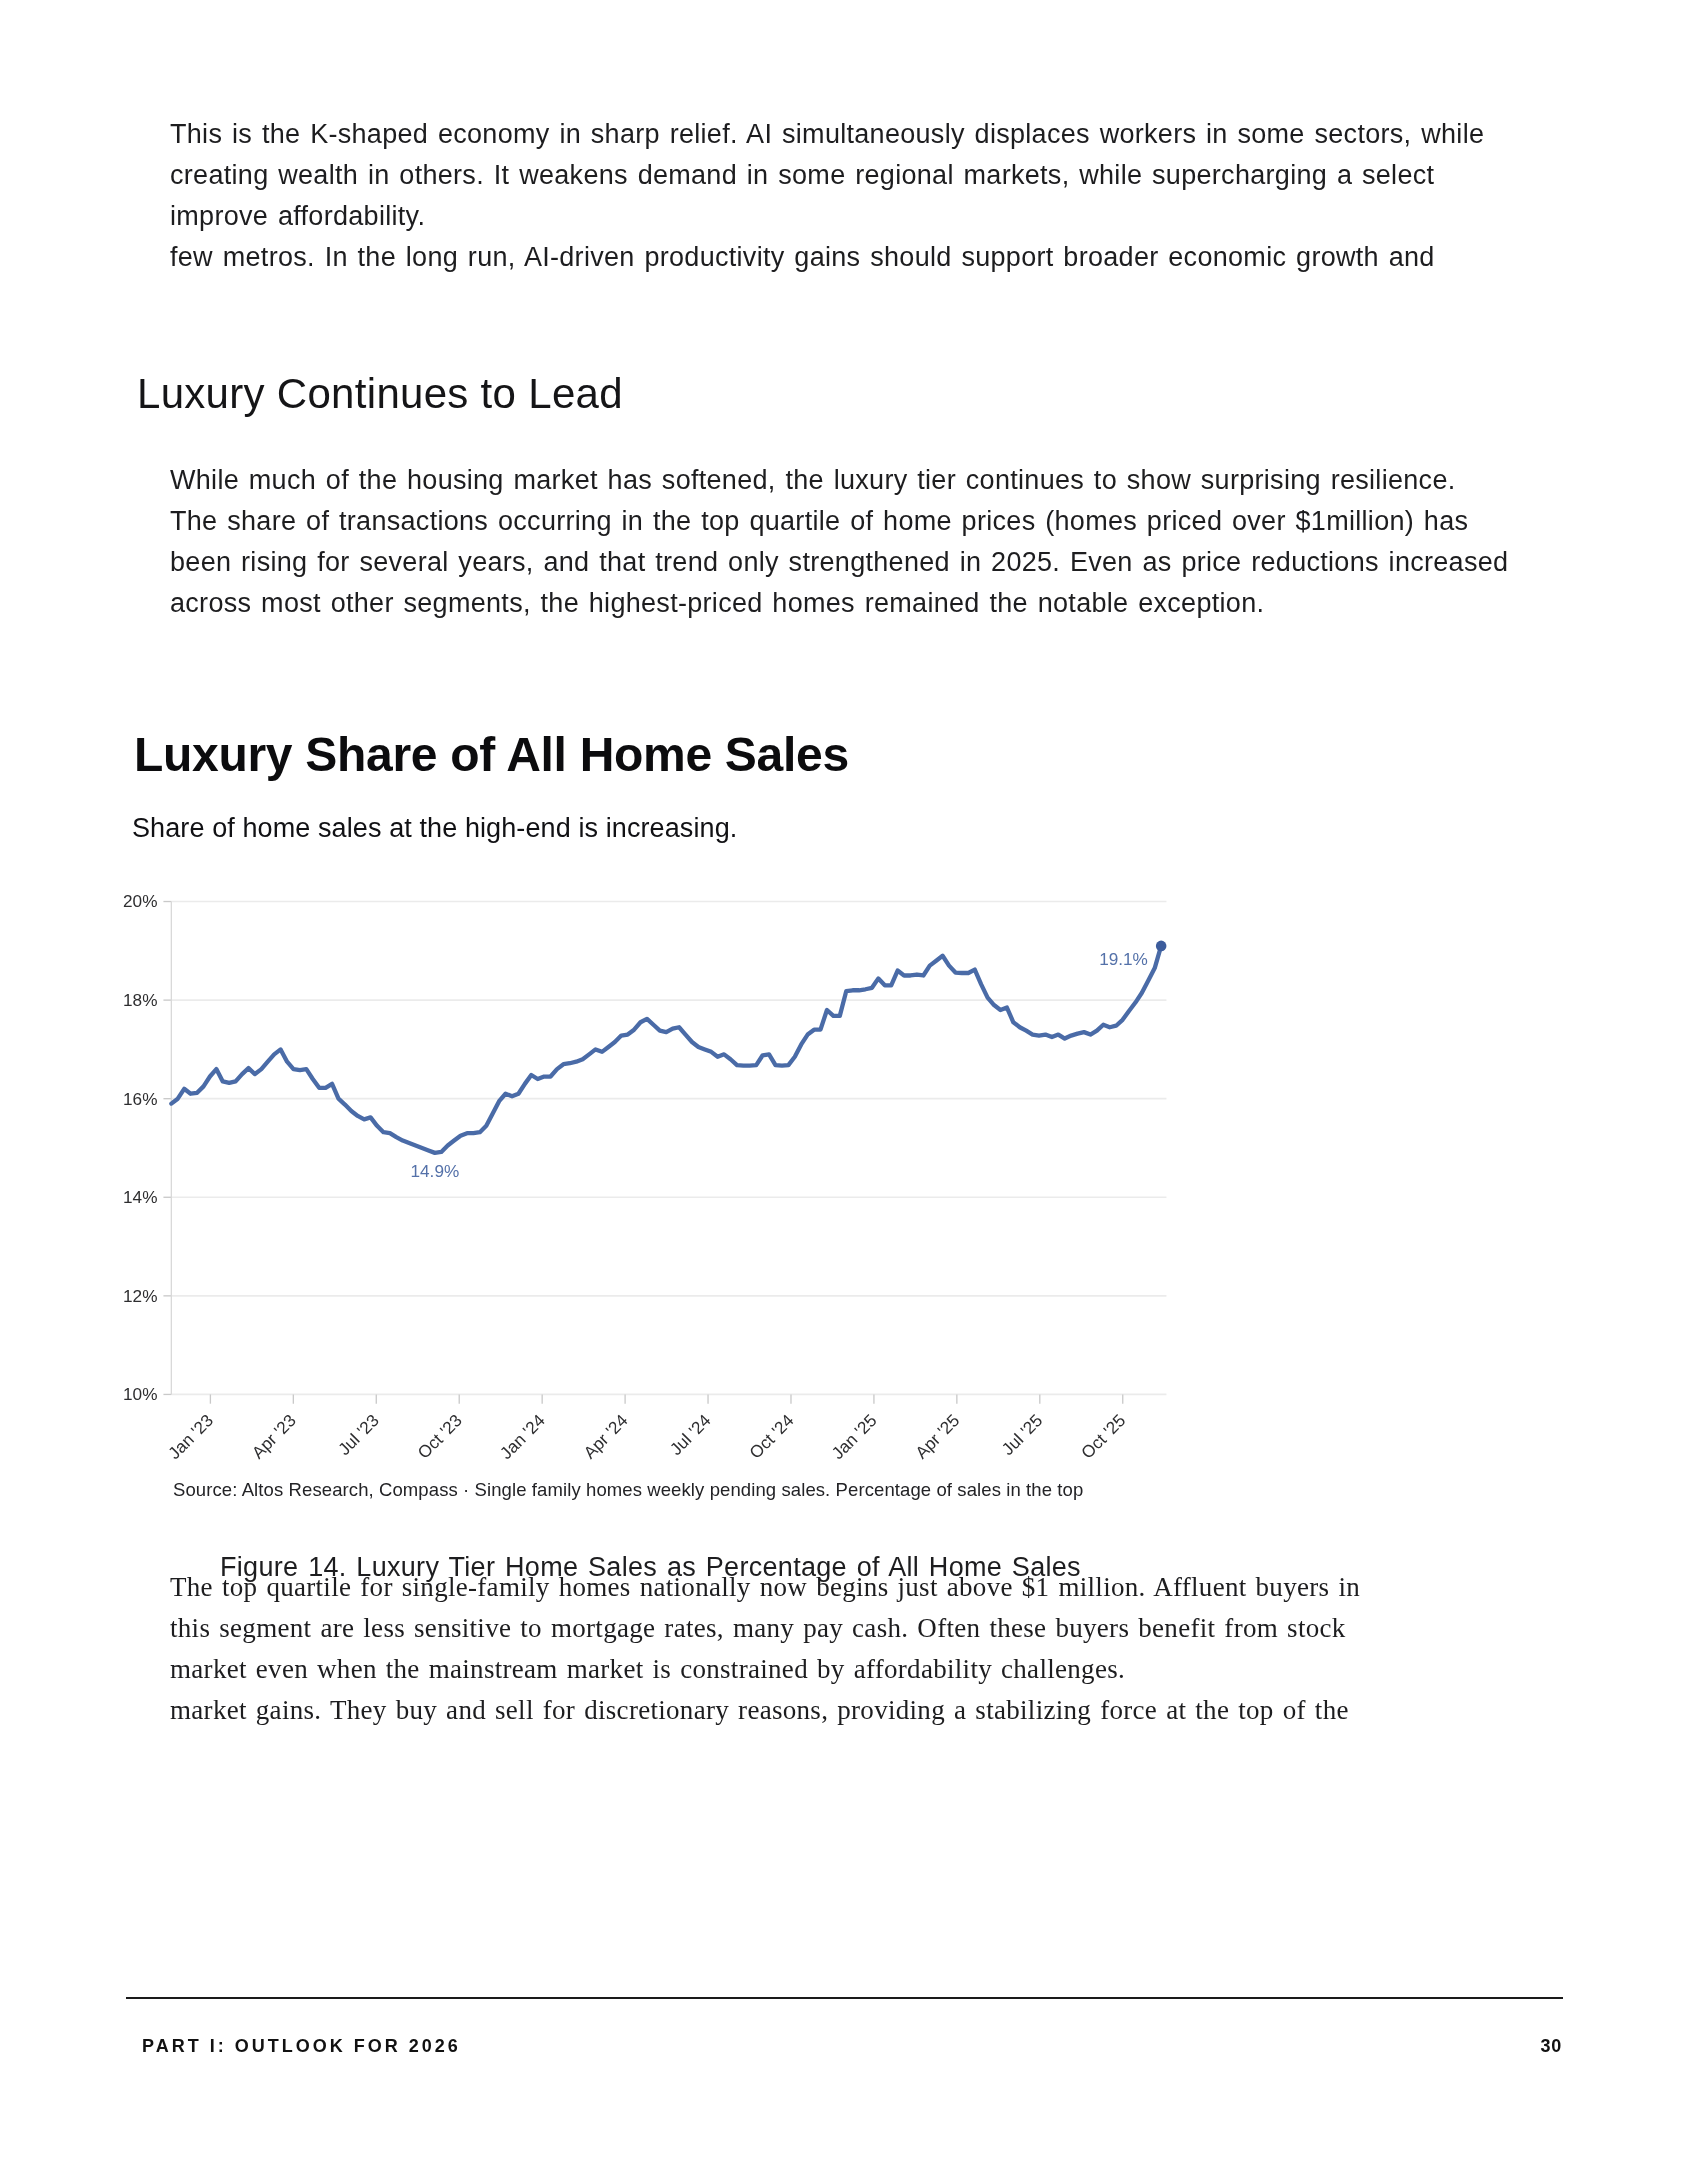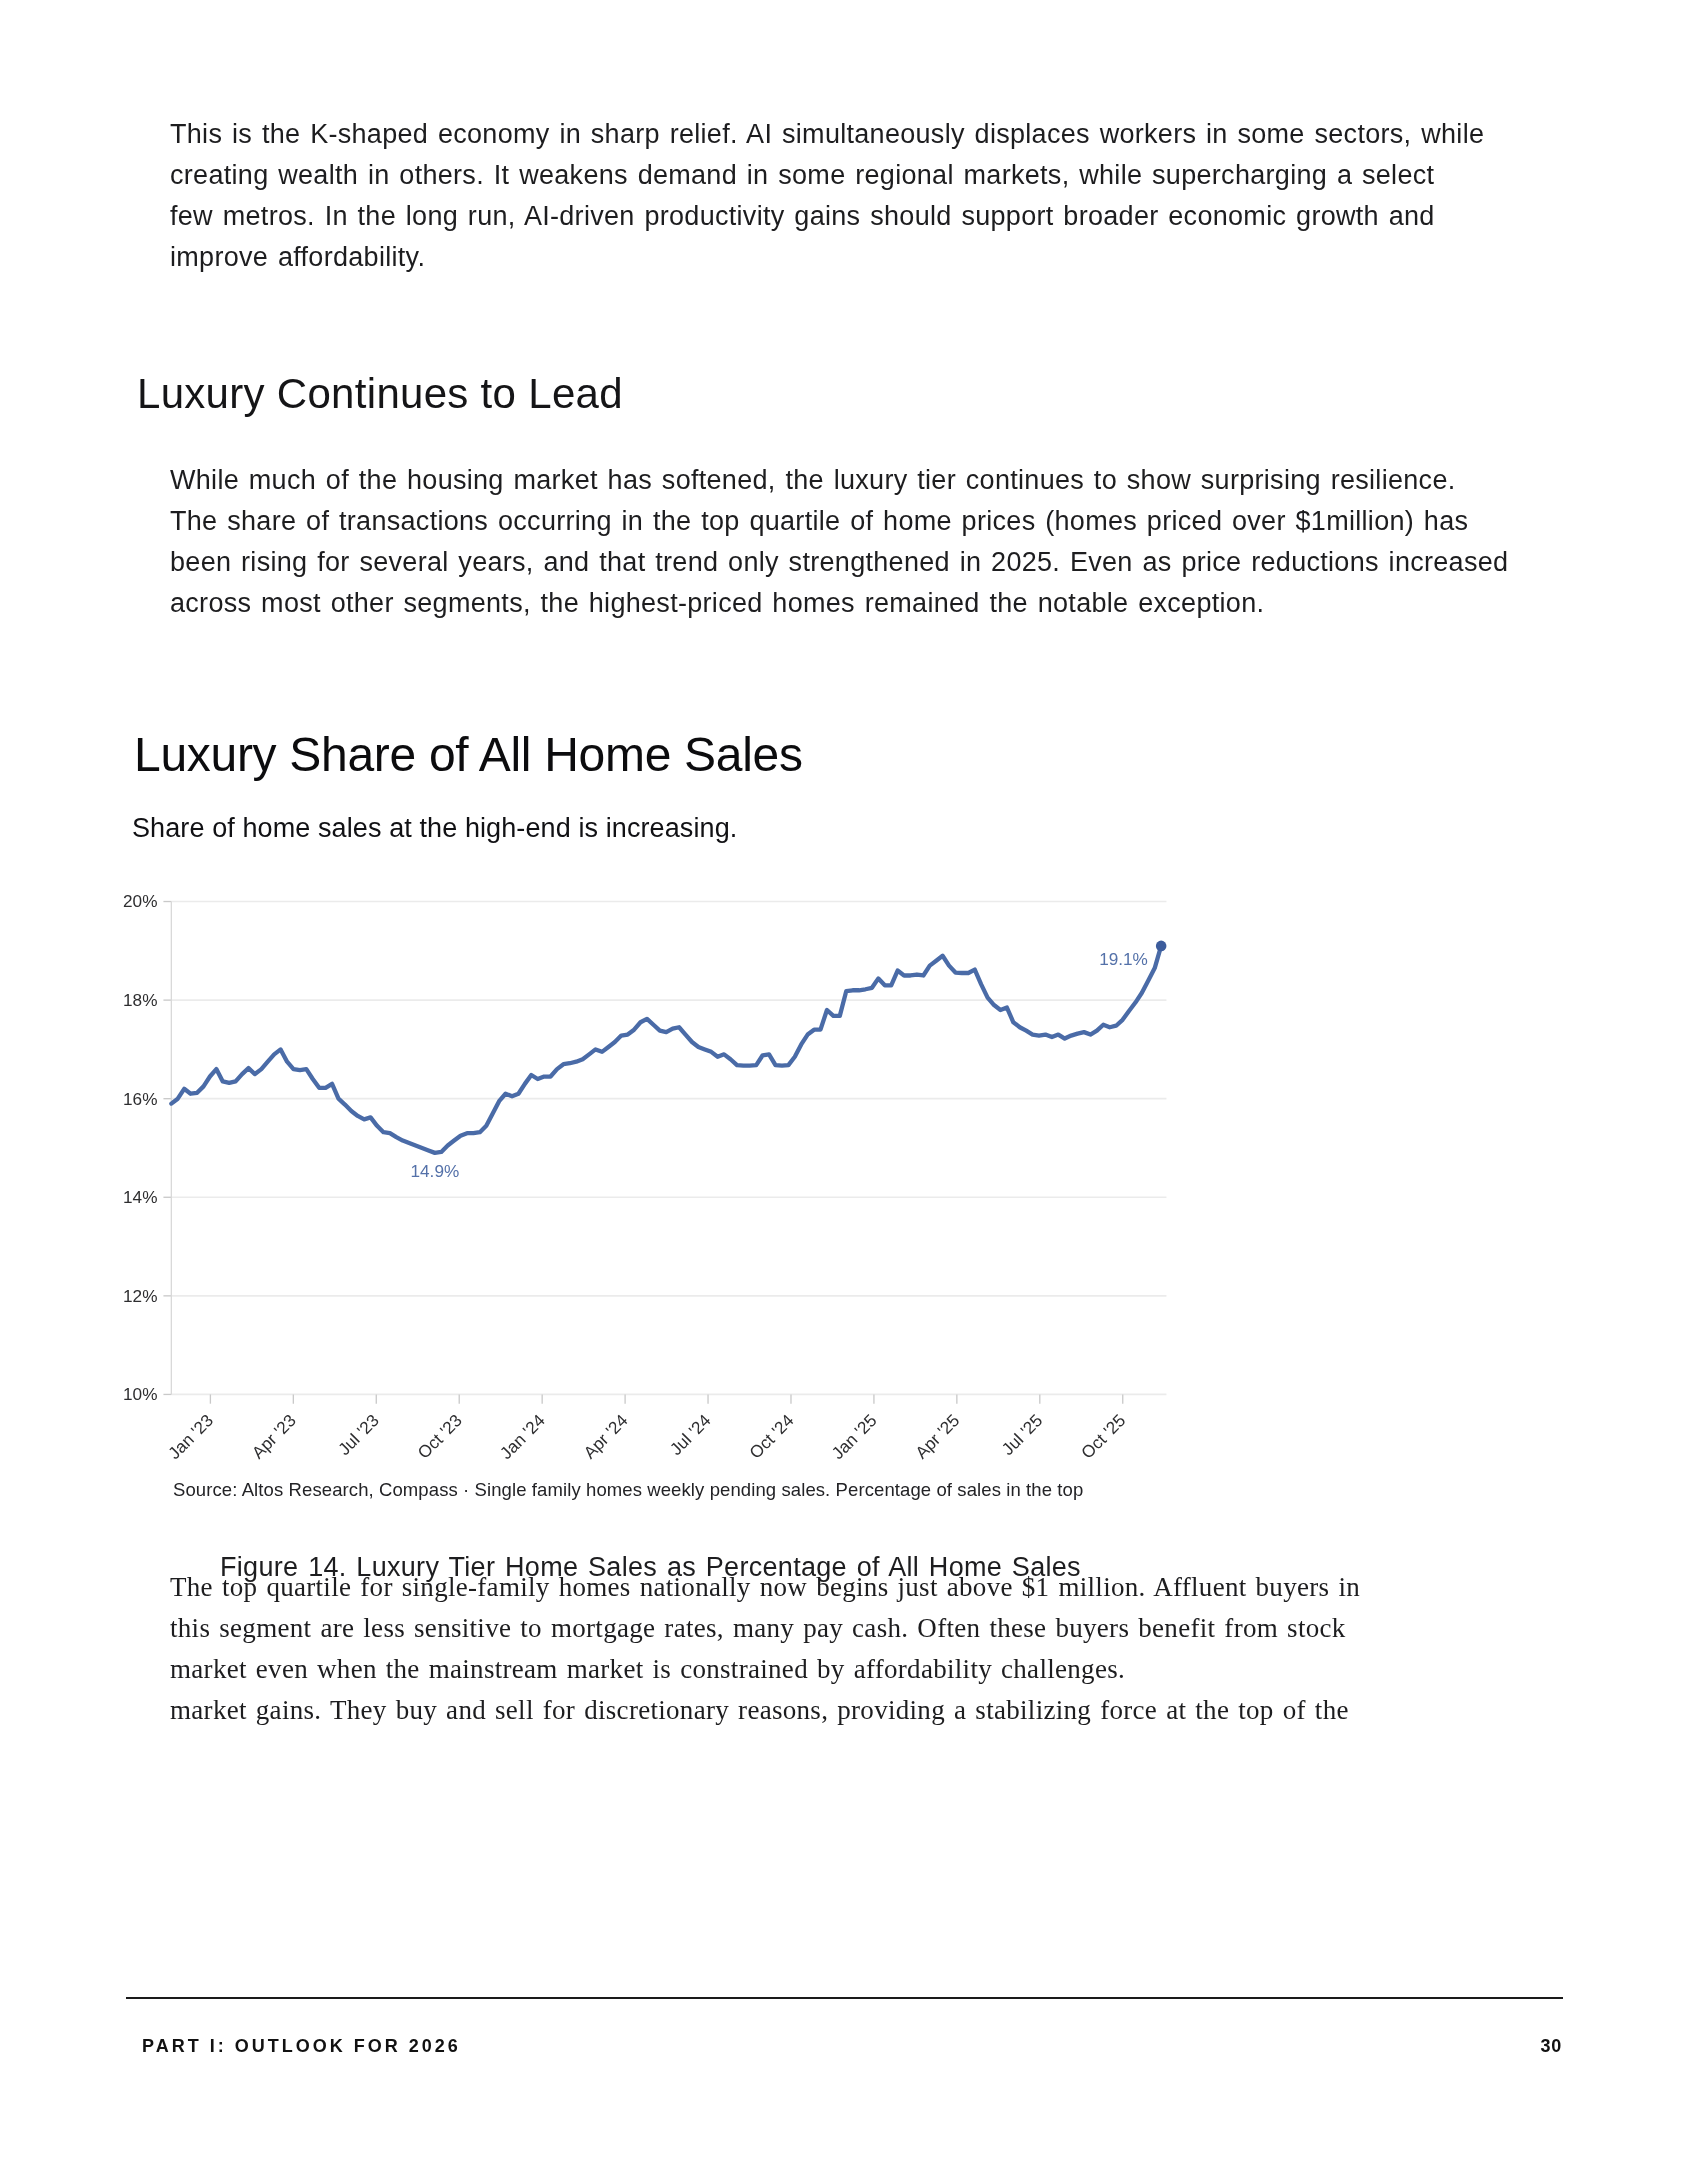--- a/index.html
+++ b/index.html
@@ -16,21 +16,21 @@
     color:#1d1d1f;font-weight:400;
   }
   .tline{white-space:nowrap;margin-left:44px;}
   #section-heading{
     left:137px;top:368px;
     font-size:42px;line-height:52px;font-weight:400;
     letter-spacing:0.3px;color:#151517;
   }
   #chart-title{
     left:134px;top:726px;
-    font-size:48px;line-height:57px;font-weight:400;
+    font-size:48px;line-height:57px;font-weight:700;
     letter-spacing:-0.3px;color:#0c0c0e;
   }
   #chart-subtitle{
     left:132px;top:811px;
     font-size:27px;line-height:34px;font-weight:400;
     letter-spacing:0.1px;color:#111114;
   }
   #chart-wrap{left:0;top:853px;width:1224px;height:629px;text-align:center;}
   #source-note{
     left:129px;top:1477px;width:959px;
@@ -57,22 +57,22 @@
     font-size:18px;font-weight:700;letter-spacing:0.7px;color:#111;
   }
   svg text{font-family:"Liberation Sans","DejaVu Sans",sans-serif;}
 </style>
 </head>
 <body>
 
 <div class="abs para" id="para-1">
     <div class="tline">This is the K-shaped economy in sharp relief. AI simultaneously displaces workers in some sectors, while</div>
     <div class="tline">creating wealth in others. It weakens demand in some regional markets, while supercharging a select</div>
+    <div class="tline">improve affordability.</div>
     <div class="tline">few metros. In the long run, AI-driven productivity gains should support broader economic growth and</div>
-    <div class="tline">improve affordability.</div>
   </div>
 
 <div class="abs" id="section-heading">Luxury Continues to Lead</div>
 
 <div class="abs para" id="para-2">
     <div class="tline">While much of the housing market has softened, the luxury tier continues to show surprising resilience.</div>
     <div class="tline">The share of transactions occurring in the top quartile of home prices (homes priced over $1million) has</div>
     <div class="tline">been rising for several years, and that trend only strengthened in 2025. Even as price reductions increased</div>
     <div class="tline">across most other segments, the highest-priced homes remained the notable exception.</div>
   </div>

